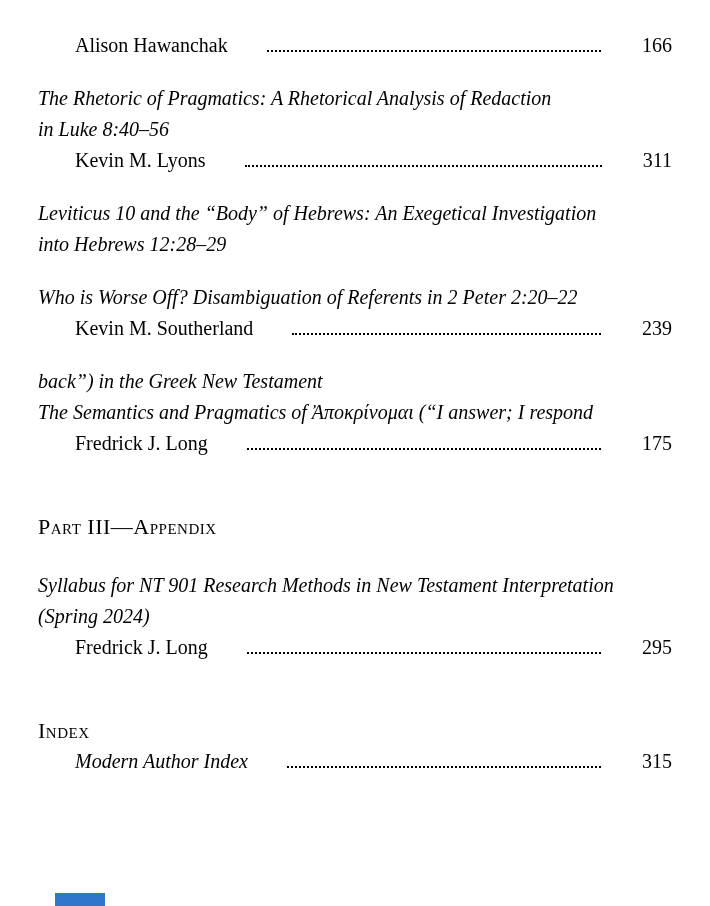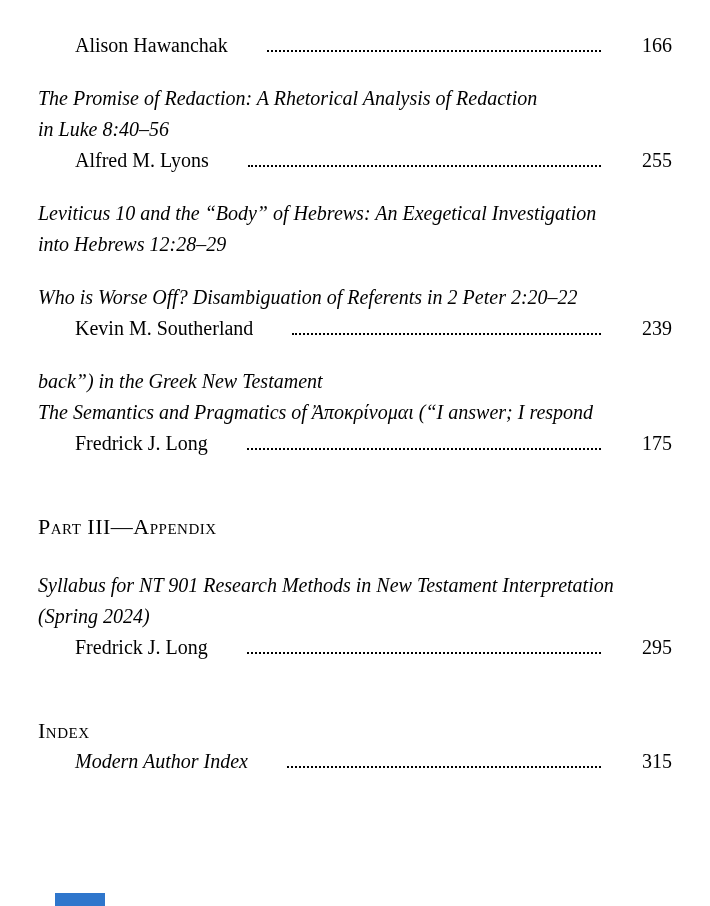--- a/index.html
+++ b/index.html
@@ -65,26 +65,26 @@
   <div class="toc-entry">
     <div class="title-line"></div>
     <div class="author-row">
       <span>Alison Hawanchak</span>
       <span class="leader"></span>
       <span class="pagenum">166</span>
     </div>
   </div>
 
   <div class="toc-entry">
-    <div class="title-line">The Promise of Redaction: A Rhetorical Analysis of Redaction</div>
+    <div class="title-line">The Rhetoric of Pragmatics: A Rhetorical Analysis of Redaction</div>
     <div class="title-line">in Luke 8:40–56</div>
     <div class="author-row">
-      <span>Alfred M. Lyons</span>
+      <span>Kevin M. Lyons</span>
       <span class="leader"></span>
-      <span class="pagenum">255</span>
+      <span class="pagenum">311</span>
     </div>
   </div>
 
   <div class="toc-entry">
     <div class="title-line">Leviticus 10 and the “Body” of Hebrews: An Exegetical Investigation</div>
     <div class="title-line">into Hebrews 12:28–29</div>
   </div>
 
   <div class="toc-entry">
     <div class="title-line">Who is Worse Off? Disambiguation of Referents in 2 Peter 2:20–22</div>

